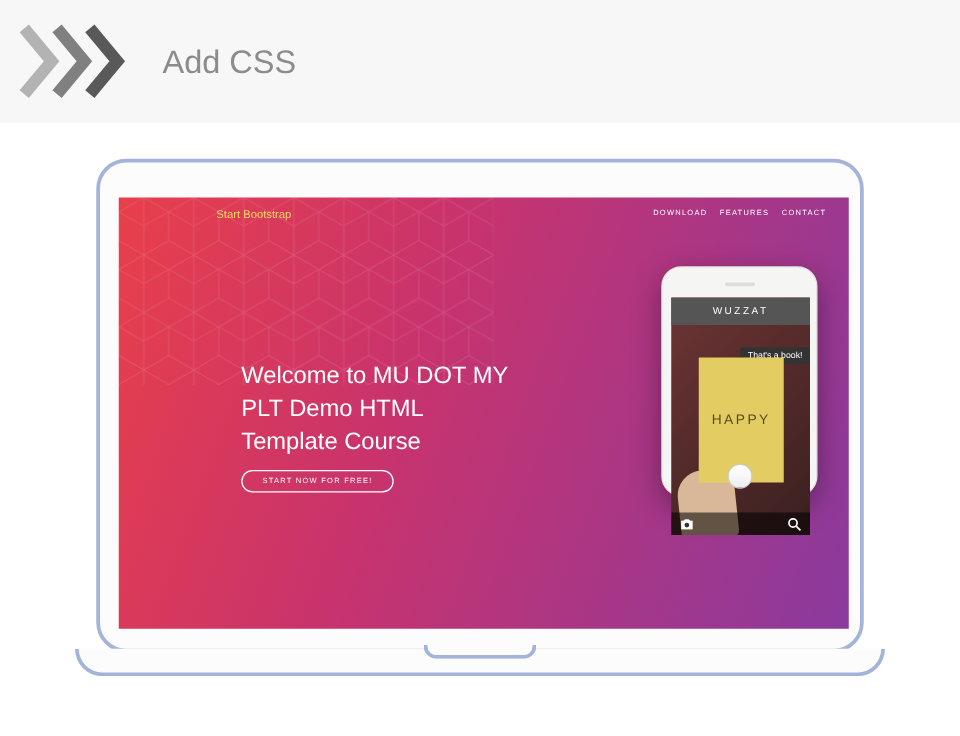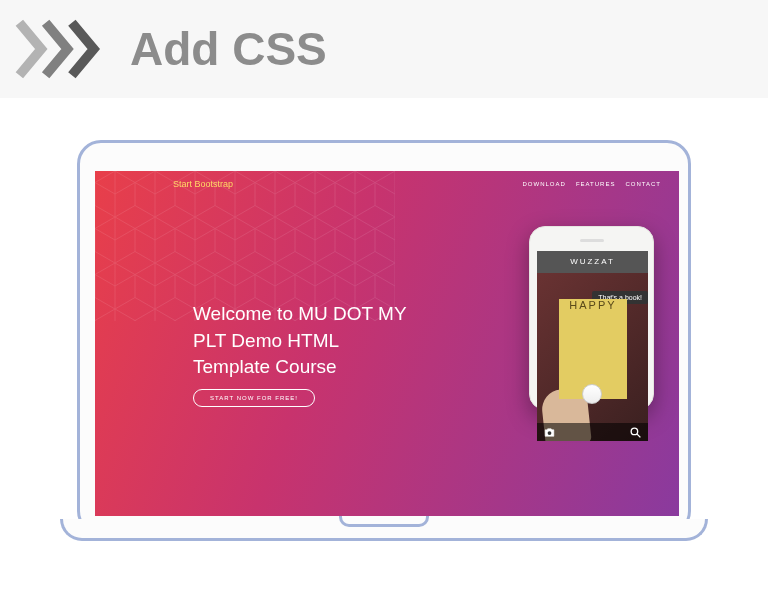--- a/index.html
+++ b/index.html
@@ -1,34 +1,34 @@
 <!DOCTYPE html>
 <html><head>
 <meta charset="utf-8">
 <style>
 *{margin:0;padding:0;box-sizing:border-box;font-family:Arial,Helvetica,sans-serif}
 body{width:768px;height:589px;background:#fff;overflow:hidden}
 .header{height:98px;background:#f7f7f7;display:flex;align-items:center;padding-left:15px}
 .chev{width:105px;height:70px;position:relative;flex-shrink:0}
 .chev svg{width:100%;height:100%}
-.title{font-size:46px;font-weight:bold;color:#8c8c8c;margin-left:10px}
+.title{font-size:26px;font-weight:normal;color:#8c8c8c;margin-left:10px}
 .stage{position:relative;width:768px;height:491px}
 .laptop{position:absolute;left:60px;top:25px;width:648px;height:440px}
-.lid{position:absolute;left:17px;top:17px;width:614px;height:395px;border:3px solid #a3b3d9;border-radius:24px;background:#fcfcfc}
+.lid{position:absolute;left:17px;top:4px;width:614px;height:395px;border:3px solid #a3b3d9;border-radius:24px;background:#fcfcfc}
 .screen{position:absolute;left:15px;top:28px;width:584px;height:345px;background:linear-gradient(110deg,#e83f4a 0%,#c8336d 40%,#8a3a9e 100%);overflow:hidden}
 .geom{position:absolute;inset:0;opacity:0.12}
 .nav{position:absolute;top:10px;right:18px;display:flex;gap:10px;font-size:6px;color:#fff;letter-spacing:1px}
 .brand{position:absolute;top:8px;left:78px;font-size:9px;color:#ffd966}
 .headline{position:absolute;left:98px;top:130px;width:220px;color:#fff;font-size:19px;font-weight:400;line-height:1.4}
 .cta{position:absolute;left:98px;top:218px;padding:5px 16px;border:1px solid #fff;border-radius:14px;font-size:6px;color:#fff;letter-spacing:1px}
 .phone{position:absolute;right:25px;top:55px;width:125px;height:184px;background:#f5f5f3;border-radius:16px;box-shadow:0 8px 22px rgba(0,0,0,0.35);border:1px solid #e5e5e0}
 .pscreen{position:absolute;left:7px;top:24px;width:111px;height:190px;background:linear-gradient(135deg,#6d3434 0%,#3a2020 100%);overflow:hidden}
 .pheader{position:absolute;top:0;left:0;right:0;height:22px;background:#555;color:#fff;font-size:8px;letter-spacing:2px;text-align:center;line-height:22px}
 .ptag{position:absolute;right:0;top:40px;background:#333;color:#fff;font-size:7px;padding:3px 6px;border-radius:2px}
-.book{position:absolute;left:22px;top:48px;width:68px;height:100px;background:#e3cc62;display:flex;align-items:flex-start;justify-content:center}
+.book{position:absolute;left:22px;top:48px;width:68px;height:100px;background:#e3cc62;display:flex;align-items:center;justify-content:center}
 .btitle{font-size:11px;letter-spacing:2px;color:#5a4a1a}
 .hand{position:absolute;left:6px;bottom:-4px;width:46px;height:56px;background:#d9b89a;border-radius:20px 8px 6px 6px;transform:rotate(-6deg)}
 .pbar{position:absolute;bottom:0;left:0;right:0;height:18px;background:rgba(0,0,0,0.55);display:flex;align-items:center;justify-content:space-between;padding:0 6px}
 .picon{width:13px;height:13px;color:#fff;display:flex;align-items:center;justify-content:center}
 .homebtn{position:absolute;bottom:5px;left:50%;transform:translateX(-50%);width:20px;height:20px;border:1px solid #ccc;border-radius:50%;background:linear-gradient(#fff,#eee)}
 .speaker{position:absolute;top:12px;left:50%;transform:translateX(-50%);width:24px;height:3px;background:#ddd;border-radius:2px}
 .base{position:absolute;left:0;bottom:22px;width:648px;height:22px;border:3px solid #a3b3d9;border-top:none;border-radius:0 0 40px 40px;background:#fcfcfc}
 .notch{position:absolute;left:50%;top:-3px;transform:translateX(-50%);width:90px;height:11px;border:3px solid #a3b3d9;border-top:none;border-radius:0 0 10px 10px;background:#fcfcfc}
 </style>
 </head>

